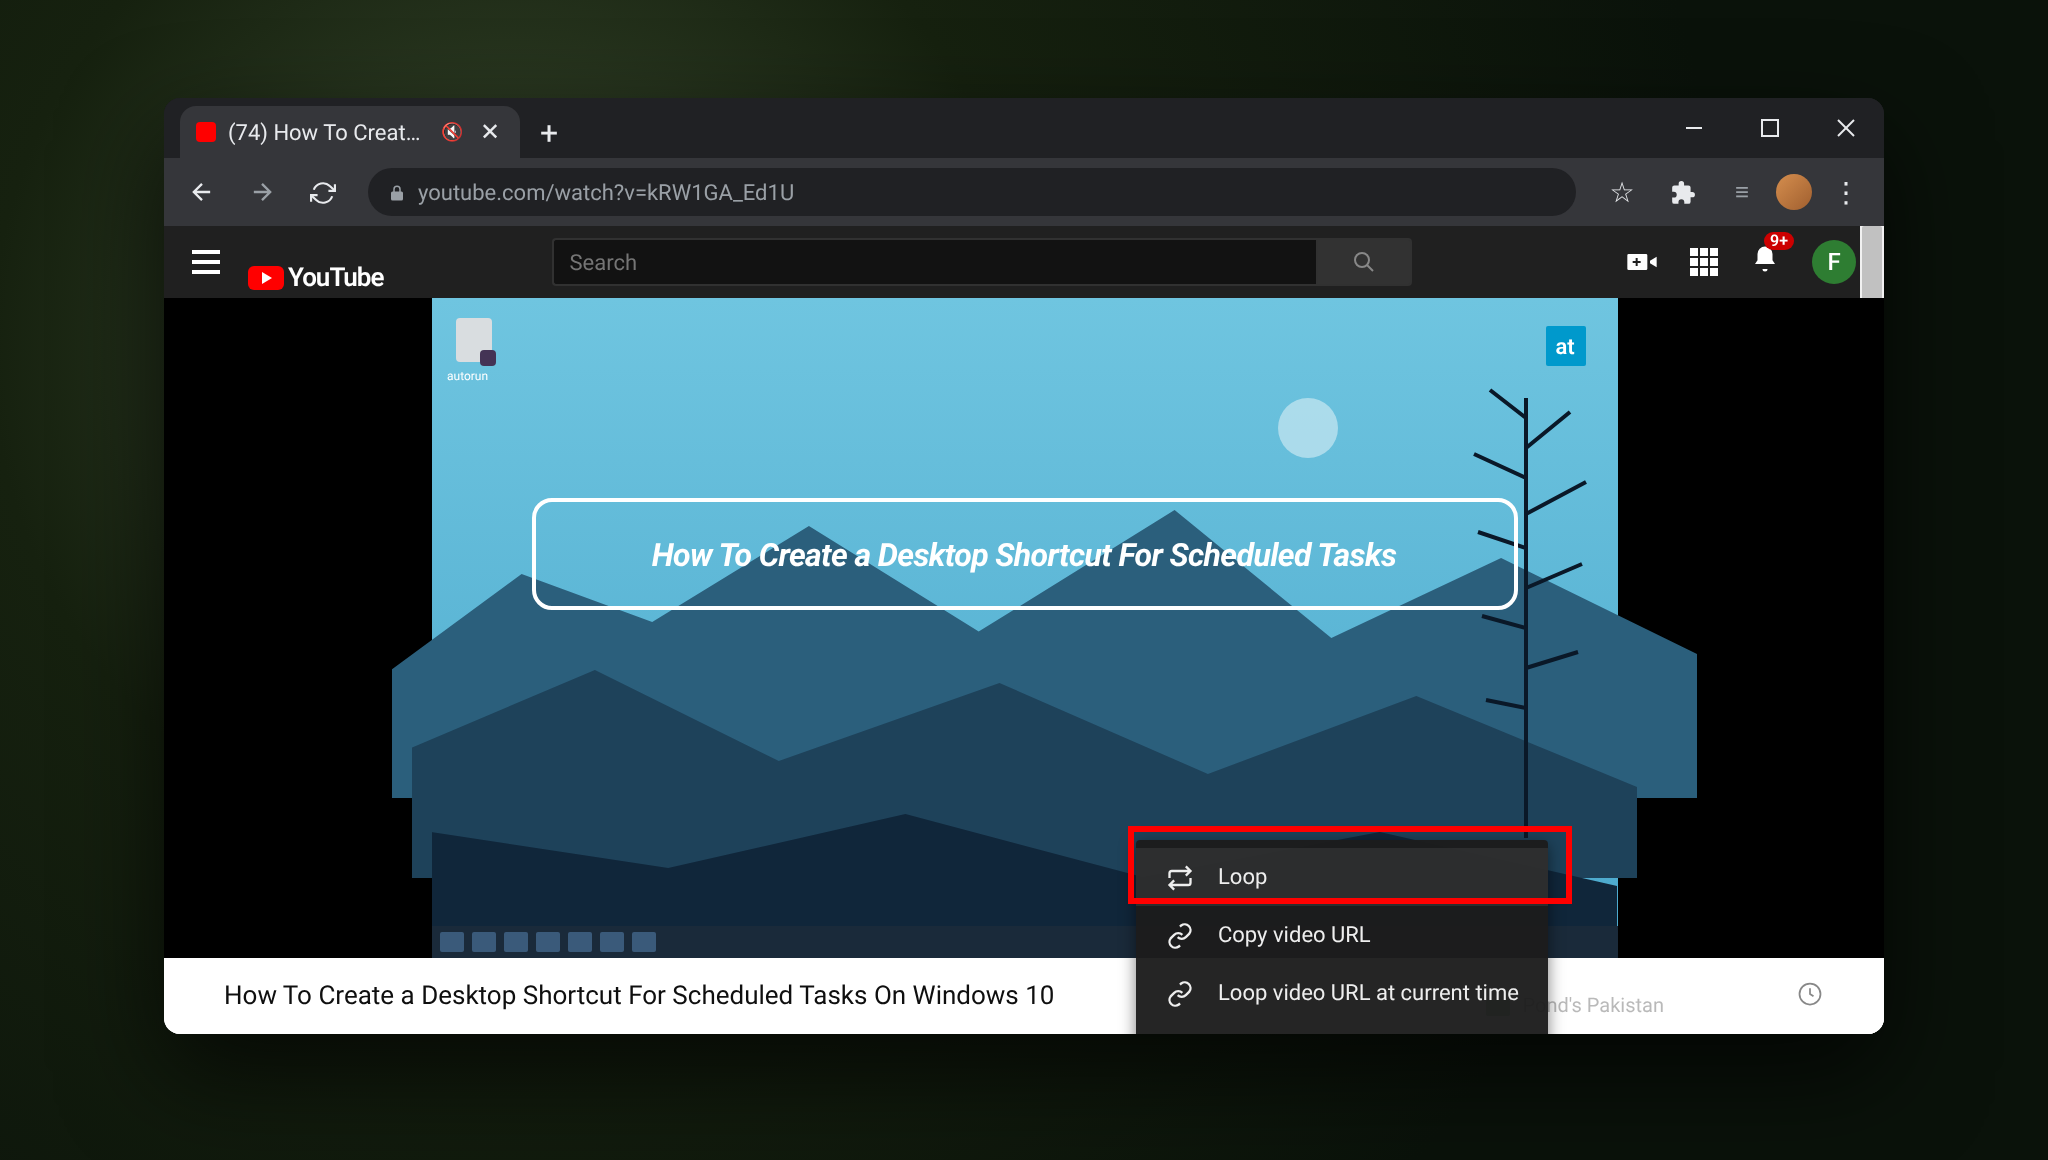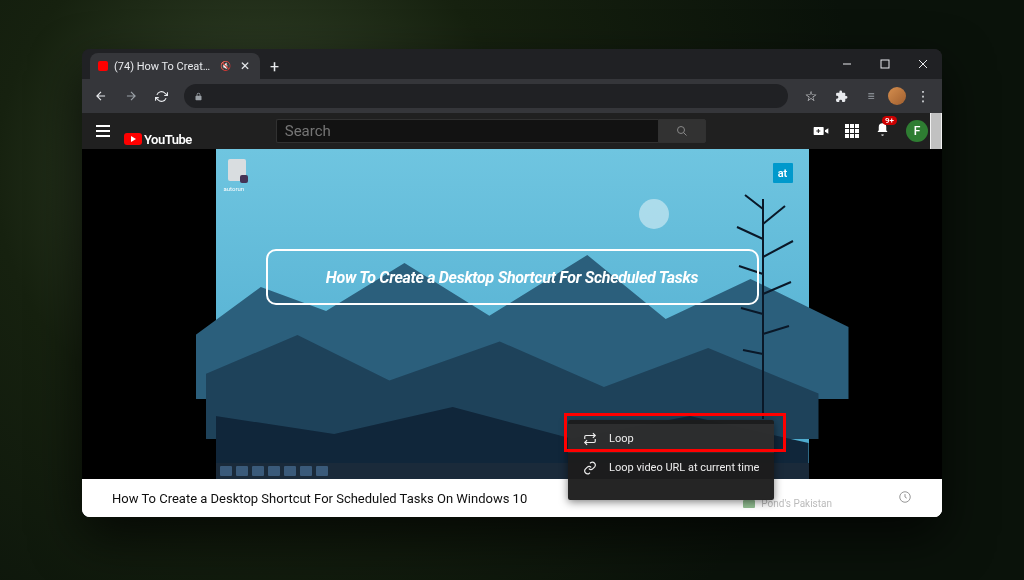--- a/index.html
+++ b/index.html
@@ -74,21 +74,21 @@
     padding:0 14px;
   }
   .menu-icon { display:flex; flex-direction:column; gap:3px;}
   .menu-icon span { width:14px; height:2px; background:#fff; }
   .yt-logo { display:flex; align-items:center; gap:2px; color:#fff; font-weight:600; font-size:13px; letter-spacing:-0.5px;margin-top:16px;}
   .yt-logo .yt-play { width:18px; height:12px; background:#ff0000; border-radius:3px; display:flex; align-items:center; justify-content:center;}
   .yt-logo .yt-play::before { content:""; border-left:5px solid #fff; border-top:3px solid transparent; border-bottom:3px solid transparent;}
   .yt-search { display:flex; margin-left:70px; flex:0 0 430px;}
   .yt-search input {
     flex:1; height:24px; background:#121212; border:1px solid #313131; border-right:none;
-    color:#888; font-size:15px; padding:0 8px; border-radius:2px 0 0 2px; outline:none;
+    color:#888; font-size:11px; padding:0 8px; border-radius:2px 0 0 2px; outline:none;
   }
   .yt-search button {
     width:48px; height:24px; background:#323232; border:1px solid #313131; border-radius:0 2px 2px 0;
     display:flex; align-items:center; justify-content:center;
   }
   .yt-header-right { margin-left:auto; display:flex; align-items:center; gap:16px;}
   .yt-apps { width:14px; height:14px; display:grid; grid-template-columns:repeat(3,1fr); grid-template-rows:repeat(3,1fr); gap:1px;}
   .yt-apps span { background:#fff;}
   .yt-bell { position:relative; color:#fff;}
   .yt-badge { position:absolute; top:-6px; left:7px; background:#cc0000; color:#fff; font-size:8px; padding:0 3px; border-radius:6px; font-weight:600;}
@@ -219,20 +219,21 @@
     <div class="nav-btn active">
       <svg width="13" height="13" viewBox="0 0 24 24" fill="none" stroke="currentColor" stroke-width="2">
           <path d="M23 4v6h-6M1 20v-6h6"></path>
           <path d="M3.5 9a9 9 0 0114.8-3.4L23 10M1 14l4.7 4.4A9 9 0 0020.5 15"></path>
         </svg>
     </div>
     <div class="addr">
       <svg class="lock" viewBox="0 0 24 24" width="9" height="9" fill="#9aa0a6">
           <path d="M12 2a5 5 0 00-5 5v3H6a2 2 0 00-2 2v8a2 2 0 002 2h12a2 2 0 002-2v-8a2 2 0 00-2-2h-1V7a5 5 0 00-5-5zm-3 5a3 3 0 016 0v3H9V7z"></path>
         </svg>
+      <span class="url">youtube.com/watch?v=kRW1GA_Ed1U</span>
     </div>
     <div class="tool-icon">☆</div>
     <div class="tool-icon">
       <svg width="13" height="13" viewBox="0 0 24 24" fill="#e8eaed">
           <path d="M20.5 11H19V7a2 2 0 00-2-2h-4V3.5a2.5 2.5 0 00-5 0V5H4a2 2 0 00-2 2v3.8h1.5a2.7 2.7 0 010 5.4H2V20a2 2 0 002 2h3.8v-1.5a2.7 2.7 0 015.4 0V22H17a2 2 0 002-2v-4h1.5a2.5 2.5 0 000-5z"></path>
         </svg>
     </div>
     <div class="tool-icon" style="font-size:12px;color:#9aa0a6">≡</div>
     <div class="avatar-sm"></div>
     <div class="tool-icon">⋮</div>
@@ -344,20 +345,28 @@
             </svg>
         </span>
         <span>Loop</span>
       </div>
       <div class="ctx-item">
         <span class="ctx-icon">
           <svg width="14" height="14" viewBox="0 0 24 24" fill="none" stroke="#eee" stroke-width="2">
               <path d="M10 13a5 5 0 007 0l3-3a5 5 0 00-7-7l-1 1M14 11a5 5 0 00-7 0l-3 3a5 5 0 007 7l1-1"></path>
             </svg>
         </span>
+        <span>Copy video URL</span>
+      </div>
+      <div class="ctx-item">
+        <span class="ctx-icon">
+          <svg width="14" height="14" viewBox="0 0 24 24" fill="none" stroke="#eee" stroke-width="2">
+              <path d="M10 13a5 5 0 007 0l3-3a5 5 0 00-7-7l-1 1M14 11a5 5 0 00-7 0l-3 3a5 5 0 007 7l1-1"></path>
+            </svg>
+        </span>
         <span>Loop video URL at current time</span>
       </div>
       <div class="ctx-item">
         
         
       </div>
 
     </div>
 
     <div class="highlight-box"></div>

